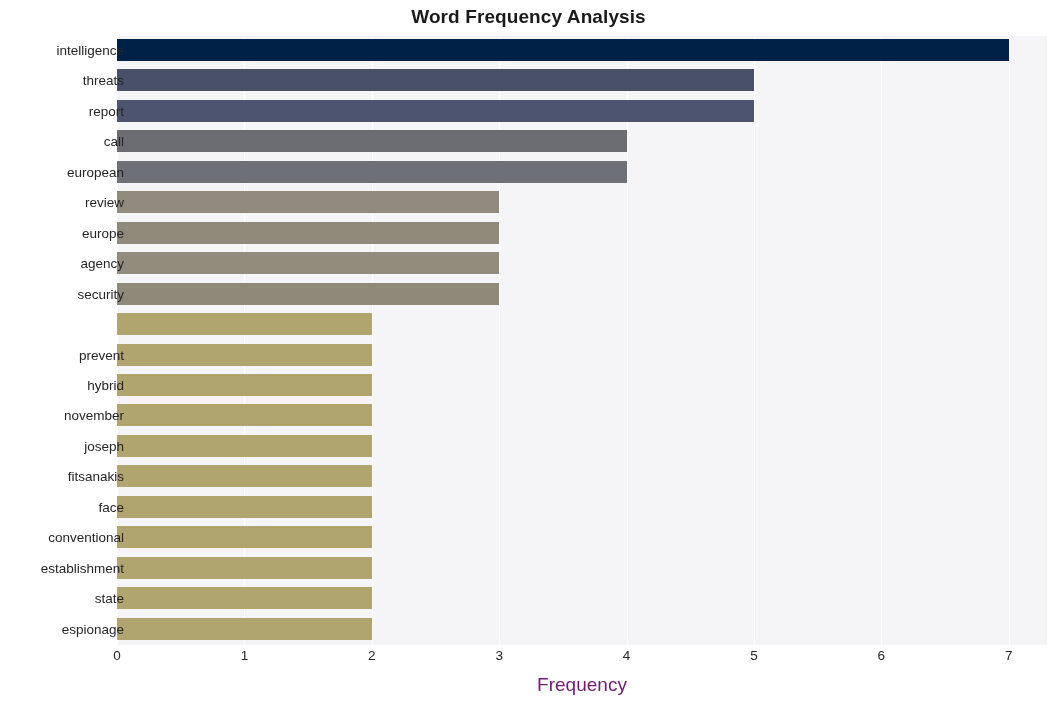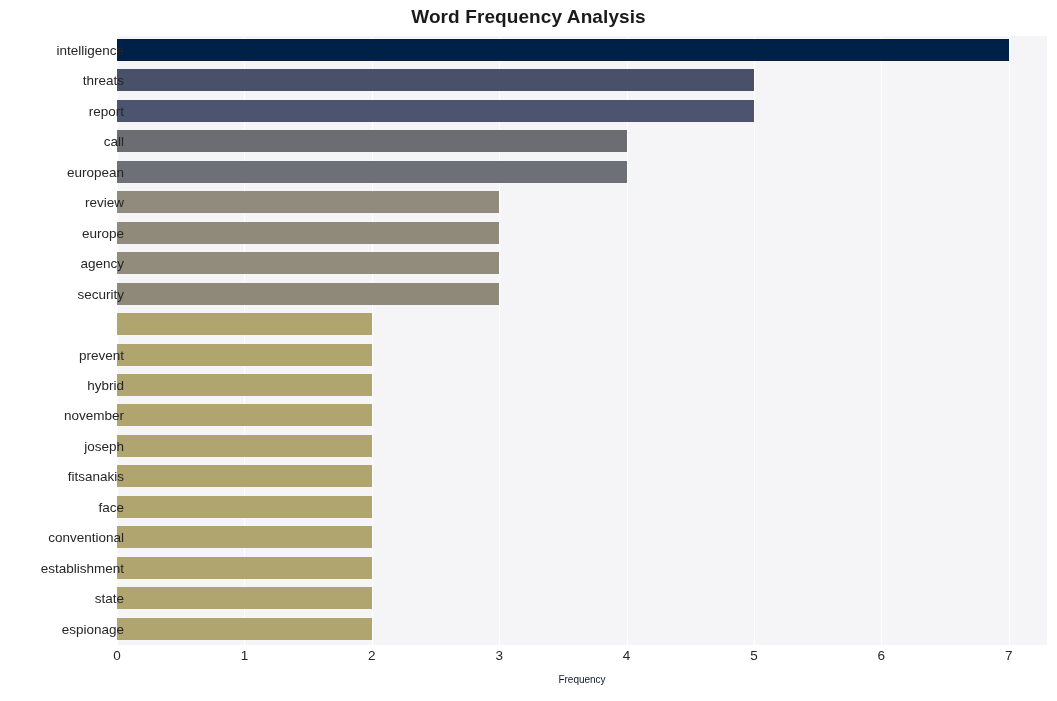--- a/index.html
+++ b/index.html
@@ -108,22 +108,22 @@
     color: #262626;
     text-align: center;
   }
 
   #xaxis-title {
     position: absolute;
     left: 117px;
     top: 674px;
     width: 930px;
     text-align: center;
-    font-size: 10px;
-    color: #0f172a;
+    font-size: 19px;
+    color: #701a75;
   }
 </style>
 </head>
 <body>
 
 <div id="figure">
 
   <div id="chart-title">Word Frequency Analysis</div>
 
   <div id="plot-area" style="background: rgb(245, 245, 247);">

